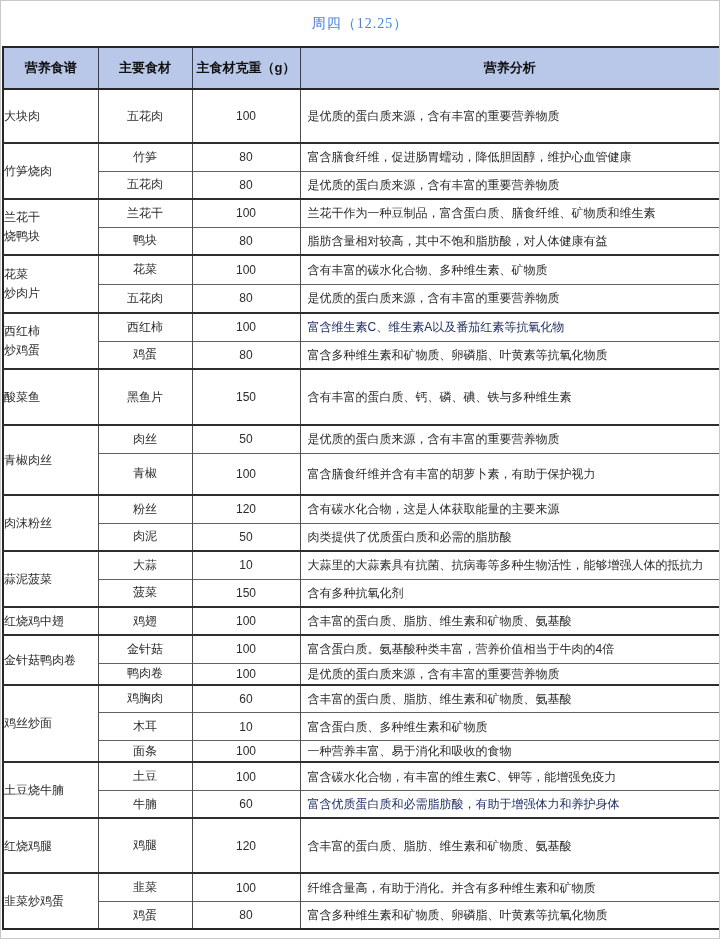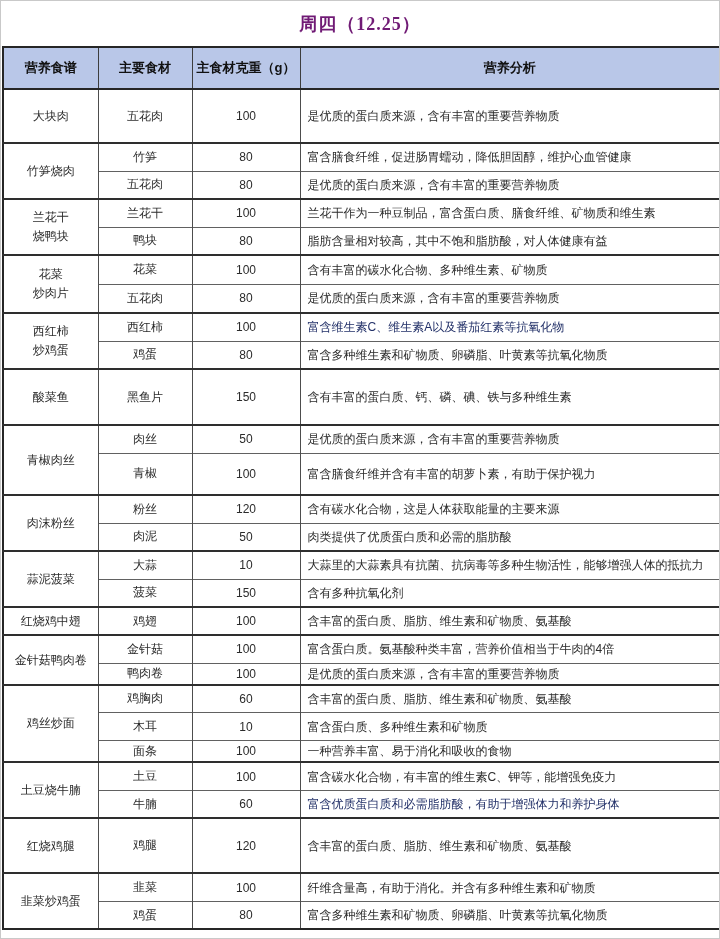--- a/index.html
+++ b/index.html
@@ -8,24 +8,24 @@
     width: 720px; height: 939px;
     border: 1px solid #c9c9c9;
     font-family: "Liberation Sans", sans-serif;
     color: #262626;
     overflow: hidden;
   }
   .title {
     height: 45px;
     display: flex; align-items: center; justify-content: center;
     font-family: "Liberation Serif", serif;
-    font-weight: bold;
-    font-size: 18px;
+    font-weight: normal;
+    font-size: 14px;
     letter-spacing: 1px;
-    color: #701a75;
+    color: #3b82f6;
   }
   table.menu {
     width: 717px;
     margin-left: 1px;
     border-collapse: collapse;
     table-layout: fixed;
     border: 2px solid #262626;
   }
   col.c1 { width: 95px; }
   col.c2 { width: 94px; }
@@ -44,21 +44,21 @@
   }
   tbody.group { border-top: 2px solid #2e2e2e; }
   td {
     border-left: 1px solid #4d4d4d;
     border-top: 1px solid #616161;
     font-size: 12px;
     vertical-align: middle;
     color: #2b2b2b;
   }
   td.dish {
-    text-align: center;
+    text-align: left;
     white-space: pre-line;
     line-height: 1.55;
   }
   td.ingredient { text-align: center; }
   td.weight { text-align: center; font-family: "Liberation Sans", sans-serif; }
   td.analysis { text-align: left; padding: 2px 7px; line-height: 1.35; }
   td.analysis.accent { color: #223068; }
 </style>
 </head>
 <body>

